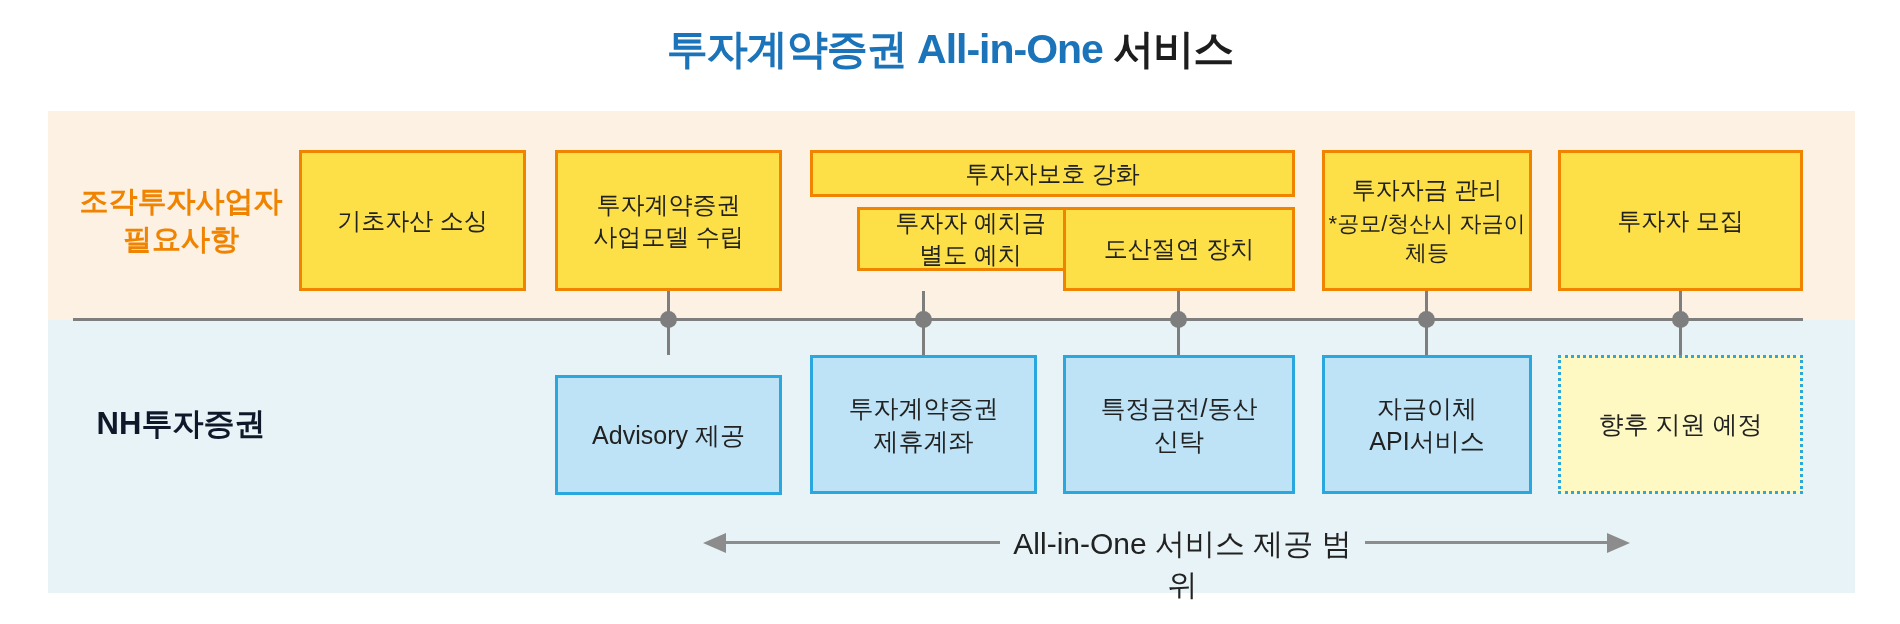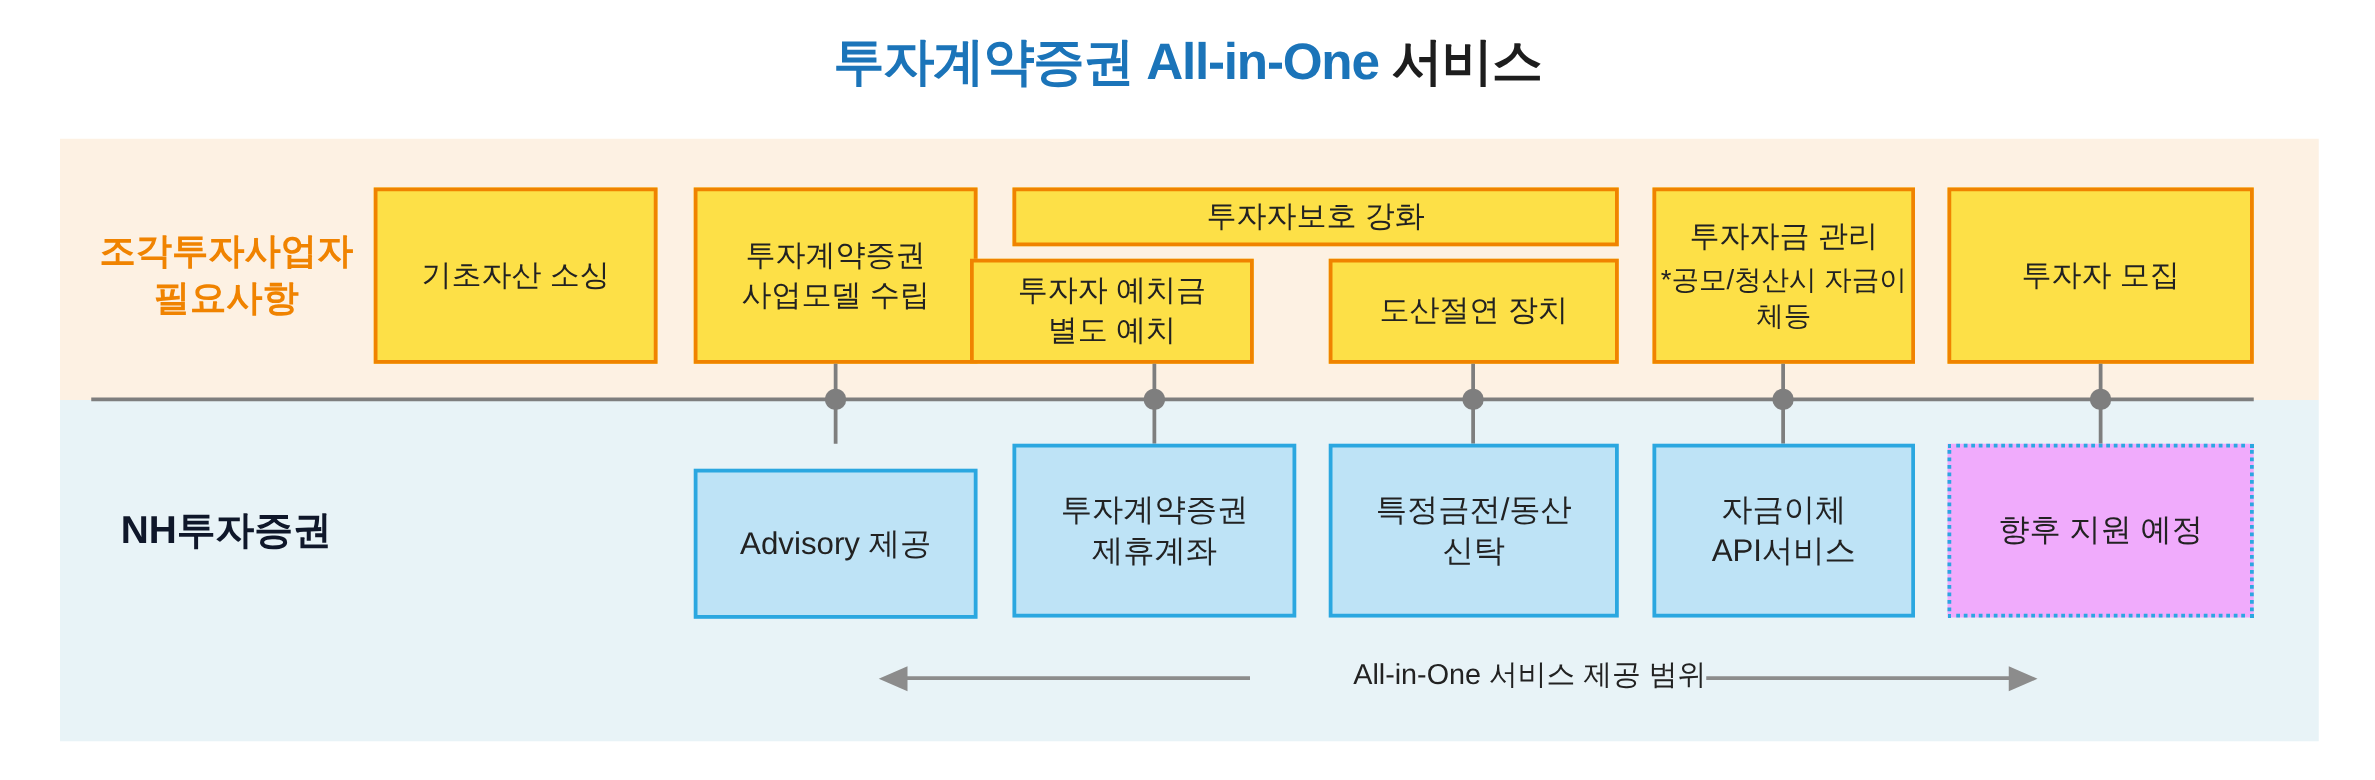--- a/index.html
+++ b/index.html
@@ -31,33 +31,33 @@
   .orange-label{top:150px;height:141px;font-size:29px;color:#F08300;}
   .nh-label{top:355px;height:139px;font-size:31px;color:#0f172a;}
 
   .obox,.sbox{
     position:absolute;box-sizing:border-box;
     display:flex;flex-direction:column;align-items:center;justify-content:center;
     text-align:center;white-space:pre-line;line-height:1.32;
   }
   .obox{background:#fde047;border:3px solid #F08300;font-size:24px;}
   .sbox{background:#BEE3F6;border:3px solid #2BA7E0;font-size:25px;}
-  .sbox.dotted{background:#f0abfc;border:3px dotted #2BA7E0;}
+  .sbox.dotted{background:#fef9c3;border:3px dotted #2BA7E0;}
   .note{font-size:22px;margin-top:4px;}
 
   .vline{position:absolute;width:3px;background:#7E7E7E;}
   .dot{position:absolute;width:17px;height:17px;border-radius:50%;background:#7E7E7E;}
 
   .arrow-line{position:absolute;height:3px;background:#8C8C8C;top:541px;}
   .arrowhead{position:absolute;width:0;height:0;top:533px;}
   .arrowhead.left{border-top:10px solid transparent;border-bottom:10px solid transparent;border-right:23px solid #8C8C8C;}
   .arrowhead.right{border-top:10px solid transparent;border-bottom:10px solid transparent;border-left:23px solid #8C8C8C;}
   .scope-text{
     position:absolute;left:1000px;top:524px;width:365px;
-    text-align:right;font-size:23px;font-weight:500;color:#222;
+    text-align:center;font-size:30px;font-weight:500;color:#222;
   }
 </style>
 </head>
 <body>
 
 <div class="canvas">
 
   <div class="title">
     <span class="t-blue">투자계약증권 All-in-One</span><span class="t-dark"> 서비스</span>
   </div>
@@ -70,21 +70,21 @@
 필요사항</div>
   <div class="row-label nh-label">NH투자증권</div>
 
   <div class="obox" style="left:299px;top:150px;width:227px;height:141px">기초자산 소싱</div>
 
   <div class="obox" style="left:555px;top:150px;width:227px;height:141px">투자계약증권
 사업모델 수립</div>
 
   <div class="obox" style="left:810px;top:150px;width:485px;height:47px">투자자보호 강화</div>
 
-  <div class="obox" style="left:776px;top:207px;width:227px;height:84px">투자자 예치금
+  <div class="obox" style="left:857px;top:207px;width:227px;height:64px">투자자 예치금
 별도 예치</div>
 
   <div class="obox" style="left:1063px;top:207px;width:232px;height:84px">도산절연 장치</div>
 
   <div class="obox" style="left:1322px;top:150px;width:210px;height:141px">
     <div>투자자금 관리</div>
     <div class="note">*공모/청산시 자금이체등</div>
   </div>
 
   <div class="obox" style="left:1558px;top:150px;width:245px;height:141px">투자자 모집</div>

